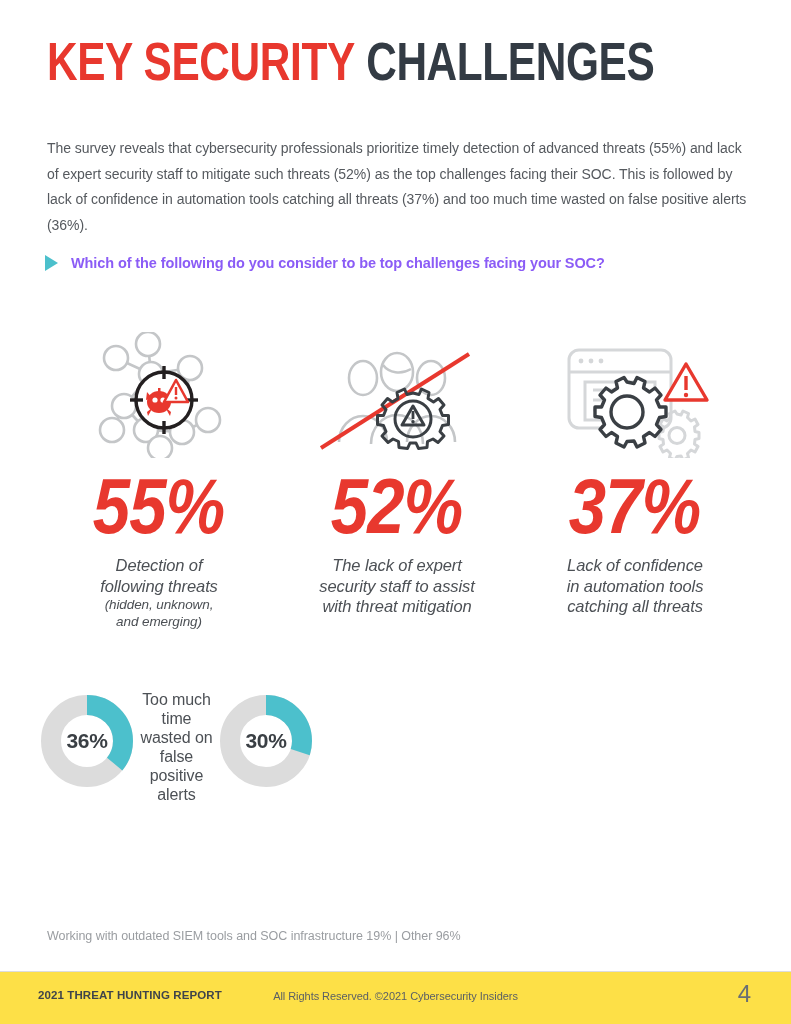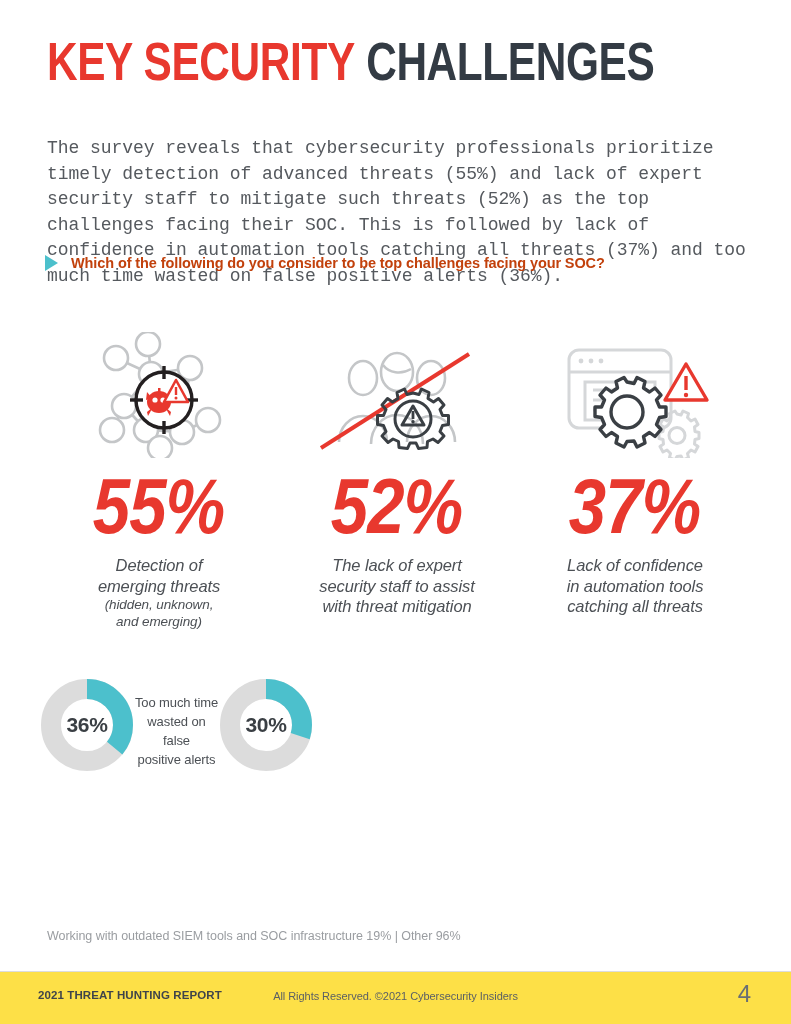--- a/index.html
+++ b/index.html
@@ -24,40 +24,39 @@
     white-space:nowrap;
     transform:scaleX(0.80);
     transform-origin:left top;
   }
   .title .t-red{color:#E8382E;}
   .title .t-dark{color:#333B44;}
 
   
   .intro{
     position:absolute;left:47px;top:136px;width:702px;
-    font-size:18px;line-height:25.5px;
+    font-size:14px;line-height:25.5px;
     color:#55595e;
     letter-spacing:-0.05px;
-    font-family:Liberation Mono, monospace;
   }
 
   
   .question-row{
     position:absolute;left:45px;top:255px;
     display:flex;align-items:center;gap:13px;
   }
   .q-arrow{
     width:0;height:0;
     border-left:13px solid #4CC0CC;
     border-top:8px solid transparent;
     border-bottom:8px solid transparent;
     flex:0 0 auto;
   }
   .q-text{
-    font-size:14.5px;font-weight:700;color:#c2410c;
+    font-size:14.5px;font-weight:700;color:#8b5cf6;
     letter-spacing:-0.1px;
   }
 
   
   .top-row{
     position:absolute;left:40px;top:330px;width:715px;
     display:flex;
     font-style:italic;
   }
   .top-col{width:238px;display:flex;flex-direction:column;align-items:center;}
@@ -93,21 +92,21 @@
   .donut-wrap svg{display:block;}
   .donut-val{
     position:absolute;left:0;top:0;width:94px;height:94px;
     display:flex;align-items:center;justify-content:center;
     font-family:"Liberation Sans Narrow","Liberation Sans",sans-serif;
     font-weight:700;font-size:21px;color:#3a3f44;
     letter-spacing:-0.3px;
   }
   .donut-label{
     margin-top:12px;
-    font-size:13px;line-height:19px;
+    font-size:16px;line-height:19px;
     color:#4c5055;text-align:center;
     letter-spacing:-0.1px;
   }
 
   
   .footnote{
     position:absolute;left:47px;top:929px;
     font-size:12.5px;color:#9a9da1;letter-spacing:-0.05px;
   }
 
@@ -200,21 +199,21 @@
           <g>
             <path d="M92 48 L104 70 L80 70 Z" fill="#ffffff" stroke="#E8382E" stroke-width="2.6" stroke-linejoin="round"></path>
             <rect x="90.8" y="55" width="2.4" height="8" fill="#E8382E"></rect>
             <circle cx="92" cy="66" r="1.5" fill="#E8382E"></circle>
           </g>
         </svg>
       </div>
       <div class="big-pct">55%</div>
       <div class="top-label">
         <div>Detection of</div>
-        <div>emerging threats</div>
+        <div>following threats</div>
       </div>
       <div class="top-sub">
         <div>(hidden, unknown,</div>
         <div>and emerging)</div>
       </div>
     </div>
 
     <div class="top-col">
       <div class="icon-box">
         <svg width="160" height="126" viewBox="0 0 160 126">

